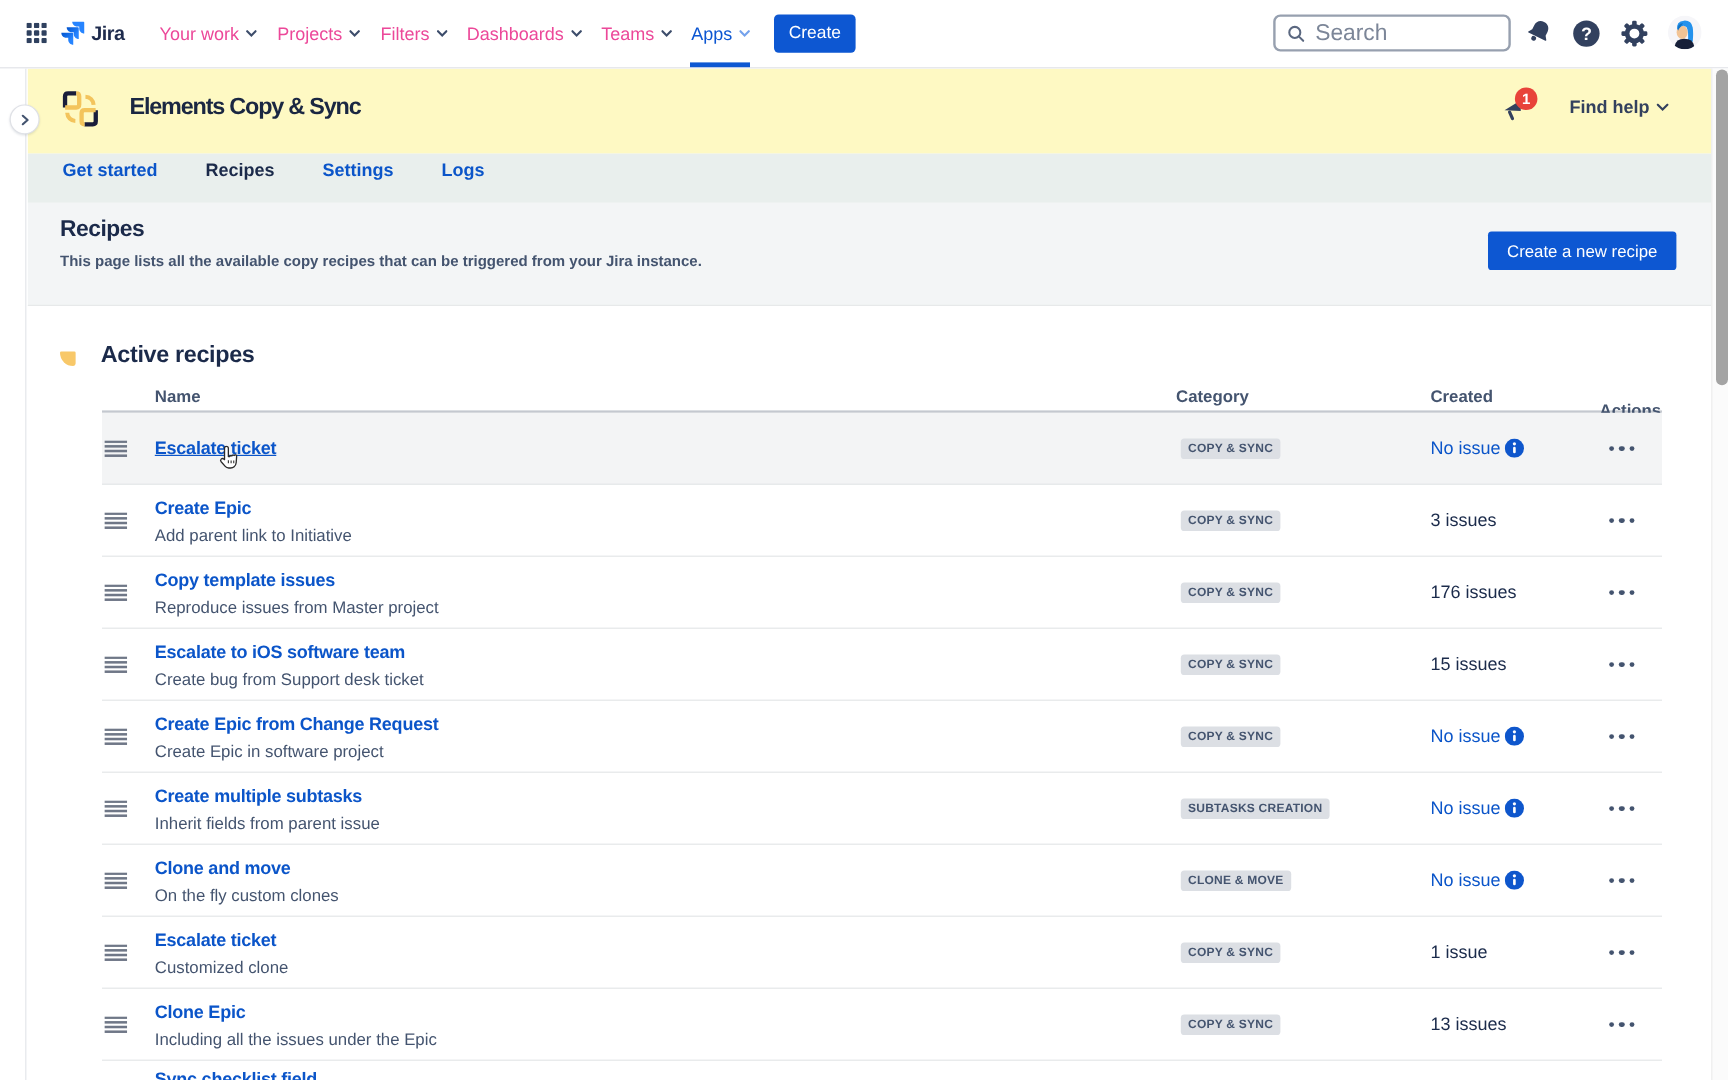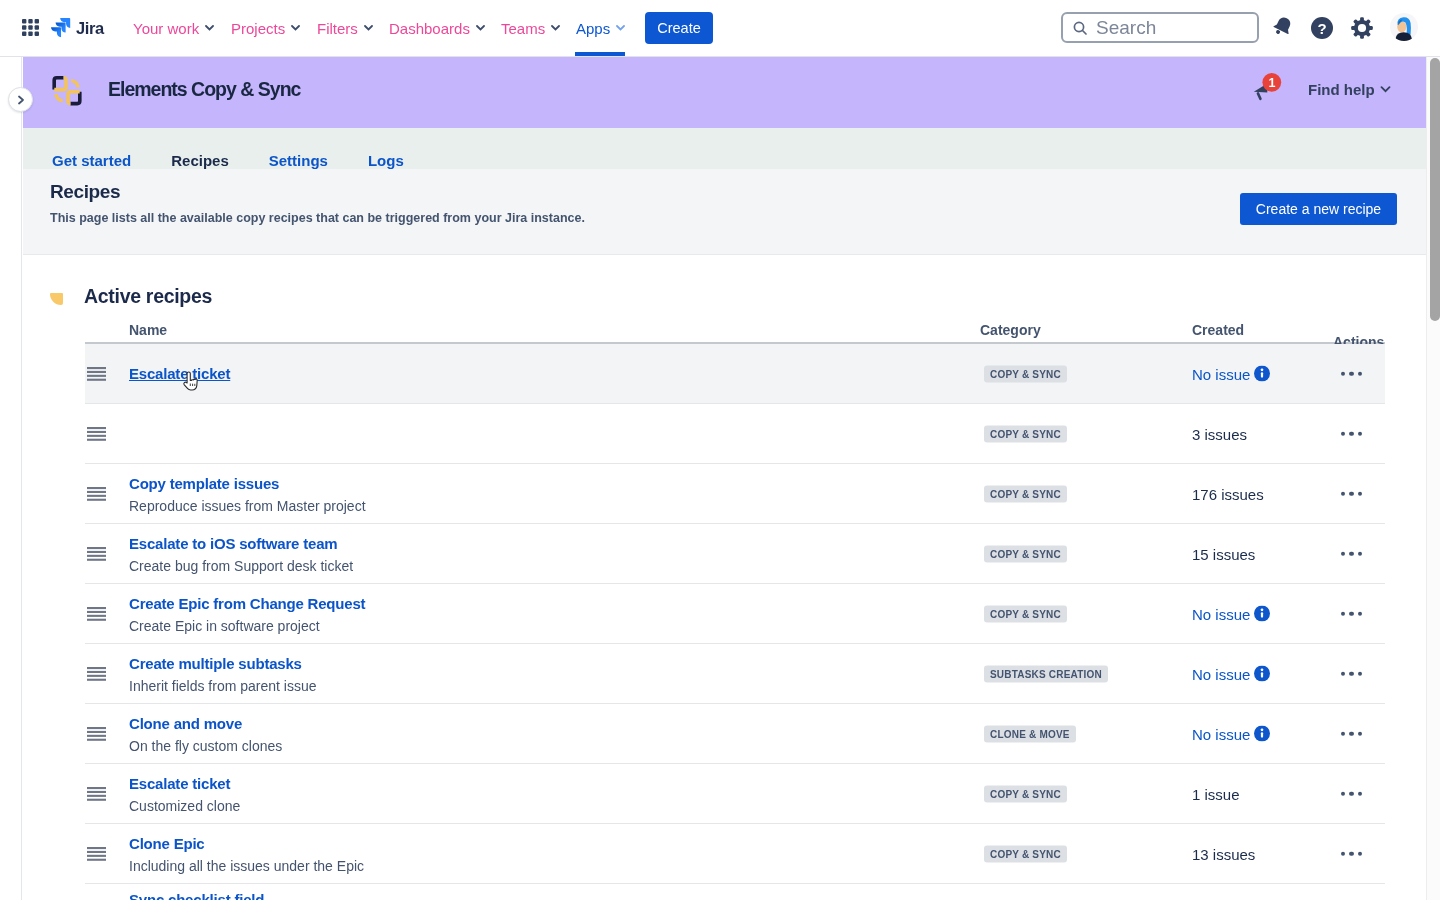--- a/index.html
+++ b/index.html
@@ -27,29 +27,29 @@
 
 #rail { position:absolute; left:0; top:57px; width:22px; height:843px; background:#fff;
   border-right:1px solid #e4e6ea; z-index:20; }
 #collapse { position:absolute; left:8px; top:87px; width:25px; height:25px; border-radius:50%;
   background:#fff; border:1px solid #dfe1e6; box-shadow:0 1px 2px rgba(9,30,66,.12); z-index:25;
   display:flex; align-items:center; justify-content:center; }
 
 
 #content { position:absolute; left:23px; top:57px; width:1403px; height:843px; background:#fff; overflow:hidden; }
 
-#apphead { position:absolute; left:0; top:0; width:1403px; height:71px; background:#c4b5fd; }
+#apphead { position:absolute; left:0; top:0; width:1403px; height:71px; background:#fef9c3; }
 #applogo { position:absolute; left:27px; top:17px; }
 #apptitle { position:absolute; left:85px; top:21px; font-size:19.5px; font-weight:700; color:#1a2742; letter-spacing:-1px;}
 #mega { position:absolute; left:1229px; top:14px; }
 #findhelp { position:absolute; left:1285px; top:24px; font-size:15px; font-weight:700; color:#33415e; }
 #fhchev { position:absolute; left:1357px; top:29px; }
 
 #tabs { position:absolute; left:0; top:71px; width:1403px; height:41px; background:#e9efed;
-  display:flex; align-items:flex-end; padding-top:6px; }
+  display:flex; align-items:flex-start; padding-top:6px; }
 #tabs .tab { font-size:15px; font-weight:700; color:#0b55c9; margin-right:40px; }
 #tabs .tab:first-child { margin-left:29px; }
 #tabs .tab.on { color:#1b2a4a; }
 
 #band { position:absolute; left:0; top:112px; width:1403px; height:86px; background:#f3f5f6; border-bottom:1px solid #e7e9ea; }
 #band h1 { position:absolute; left:27px; top:12px; font-size:19px; font-weight:700; color:#1b2a4a; letter-spacing:-0.4px; }
 #band p { position:absolute; left:27px; top:42px; font-size:12.5px; font-weight:700; color:#44546f; }
 #newrecipe { position:absolute; left:1217px; top:24px; width:157px; height:32px; background:#0d57d2;
   border-radius:3px; color:#fff; font-size:14px; font-weight:500; text-align:center; line-height:32px; }
 
@@ -276,20 +276,21 @@
         </div>
         <div class="row">
           <div class="handle"><svg width="19" height="14" viewBox="0 0 19 14">
               <g fill="#6f7787">
                 <rect y="0" width="19" height="2.1"></rect>
                 <rect y="3.9" width="19" height="2.1"></rect>
                 <rect y="7.8" width="19" height="2.1"></rect>
                 <rect y="11.7" width="19" height="2.1"></rect>
               </g>
             </svg></div>
+          <div class="nm"><a>Create Epic</a><div class="sub">Add parent link to Initiative</div></div>
           <div class="cat">COPY &amp; SYNC</div>
           <div class="cr">3 issues</div>
           <div class="dots">
             <i></i>
             <i></i>
             <i></i>
           </div>
         </div>
         <div class="row">
           <div class="handle"><svg width="19" height="14" viewBox="0 0 19 14">

